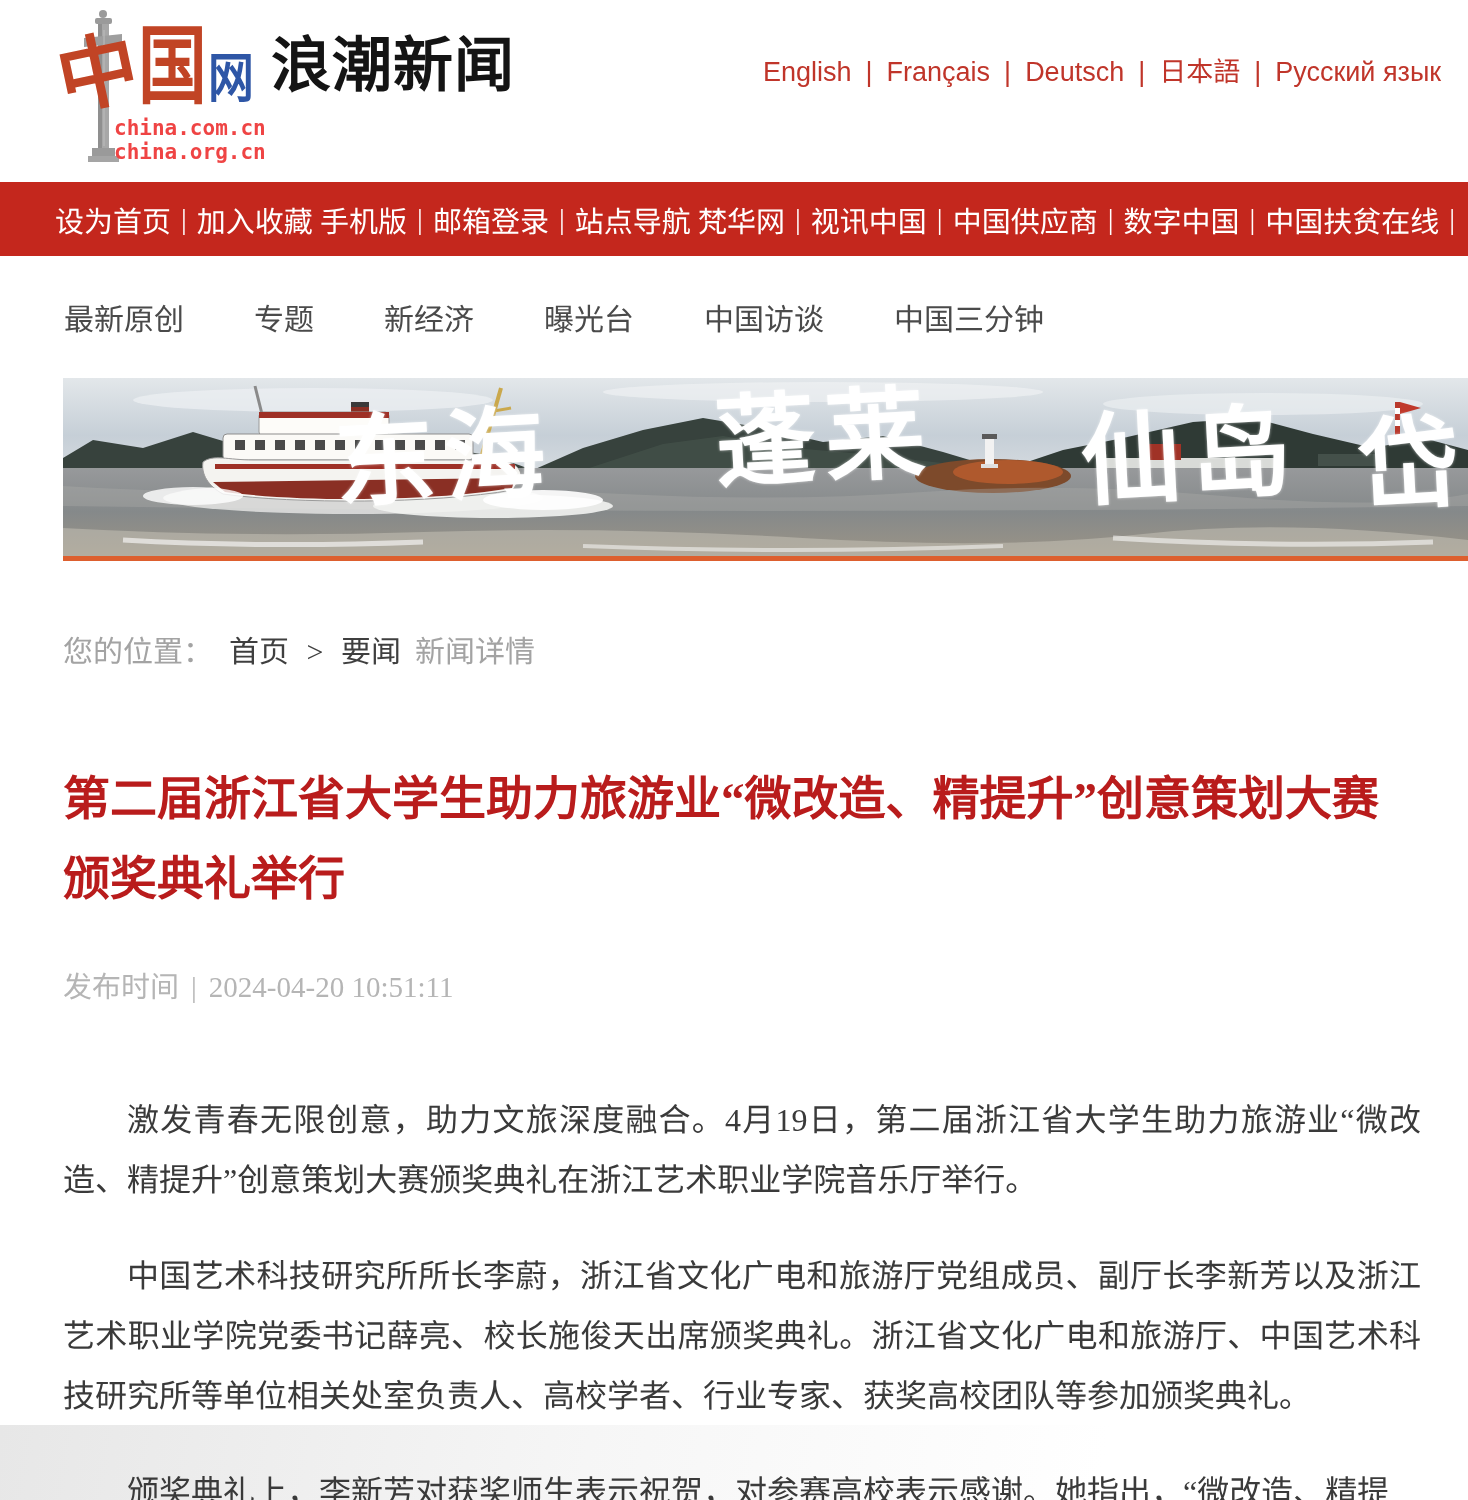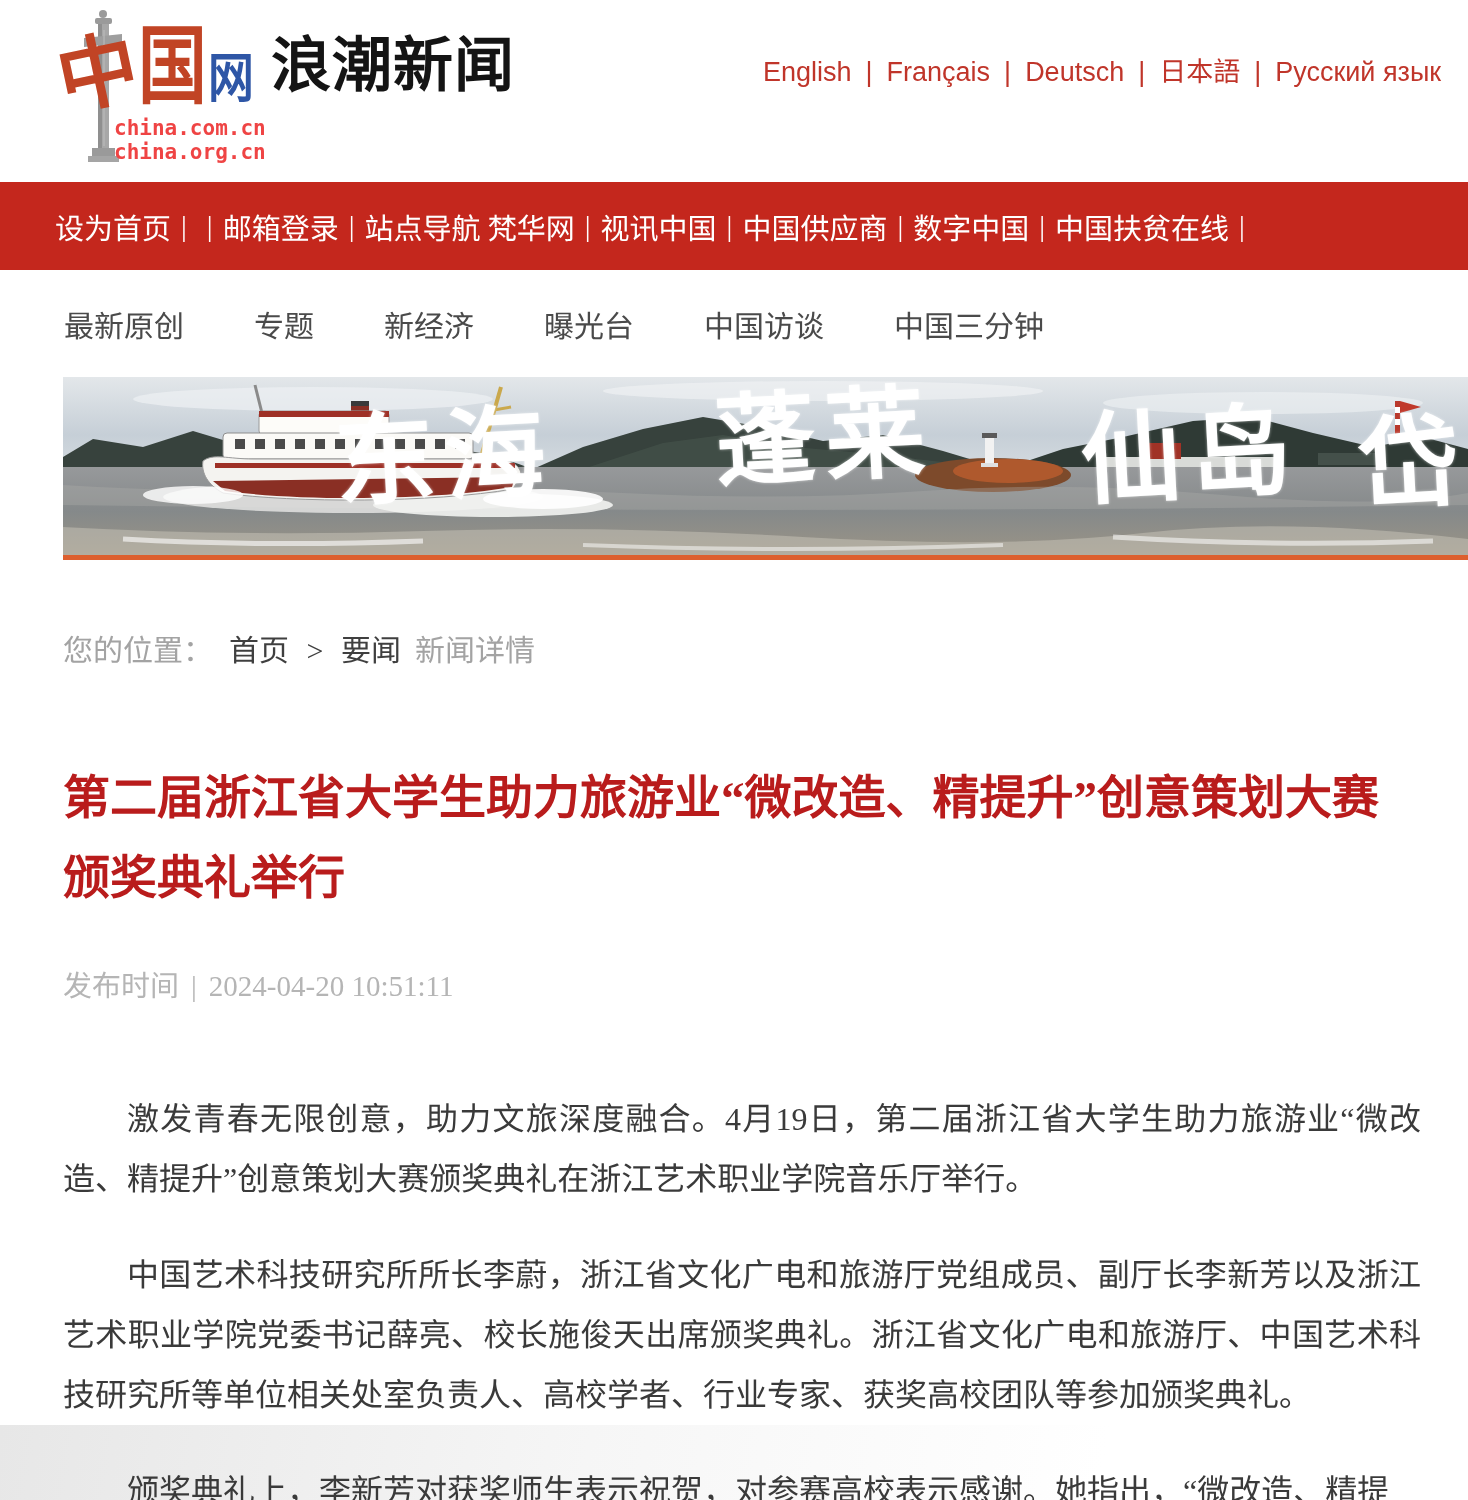--- a/index.html
+++ b/index.html
@@ -36,29 +36,29 @@
   }
   .lang-row {
     position:absolute; left:763px; top:50px; white-space:nowrap;
     font-family:"Liberation Sans","DejaVu Sans",sans-serif; font-size:27px;
   }
   .lang { color:#C0352A; }
   .lang-row .sep { color:#C0352A; margin:0 14px; font-weight:400; }
 
   
   .topbar {
-    height:88px; background:#C4271D; color:#fff; display:flex; align-items:center;
+    height:74px; background:#C4271D; color:#fff; display:flex; align-items:center;
     padding-left:55px; font-size:29px; white-space:nowrap; overflow:hidden;
   }
   .top-link { color:#ffffff; white-space:pre; }
   .topbar .sep { margin:0 10px; color:#ffffff; }
 
   
   .mainnav {
-    height:107px; display:flex; align-items:center; padding-left:64px; gap:70px;
+    height:122px; display:flex; align-items:center; padding-left:64px; gap:70px;
     font-family:"Liberation Sans","DejaVu Sans",sans-serif; font-size:30px;
     white-space:nowrap; overflow:hidden;
   }
   .nav-item { color:#4a4a4a; white-space:pre; }
 
   
   .banner {
     position:relative; margin-left:63px; width:1405px; height:183px;
     overflow:hidden; border-bottom:5px solid #DD5F2E; background:#c9d2da;
   }
@@ -121,20 +121,21 @@
     <span class="url url1">china.com.cn</span>
     <span class="url url2">china.org.cn</span>
   </a>
   <div class="site-name">浪潮新闻</div>
   <nav class="lang-row"><a class="lang">English</a><span class="sep">|</span><a class="lang">Français</a><span class="sep">|</span><a class="lang">Deutsch</a><span class="sep">|</span><a class="lang">日本語</a><span class="sep">|</span><a class="lang">Русский язык</a></nav>
 </header>
 
 <nav class="topbar">
     <a class="top-link">设为首页</a>
     <span class="sep">|</span>
+    <a class="top-link">加入收藏 手机版</a>
     <span class="sep">|</span>
     <a class="top-link">邮箱登录</a>
     <span class="sep">|</span>
     <a class="top-link">站点导航 梵华网</a>
     <span class="sep">|</span>
     <a class="top-link">视讯中国</a>
     <span class="sep">|</span>
     <a class="top-link">中国供应商</a>
     <span class="sep">|</span>
     <a class="top-link">数字中国</a>

